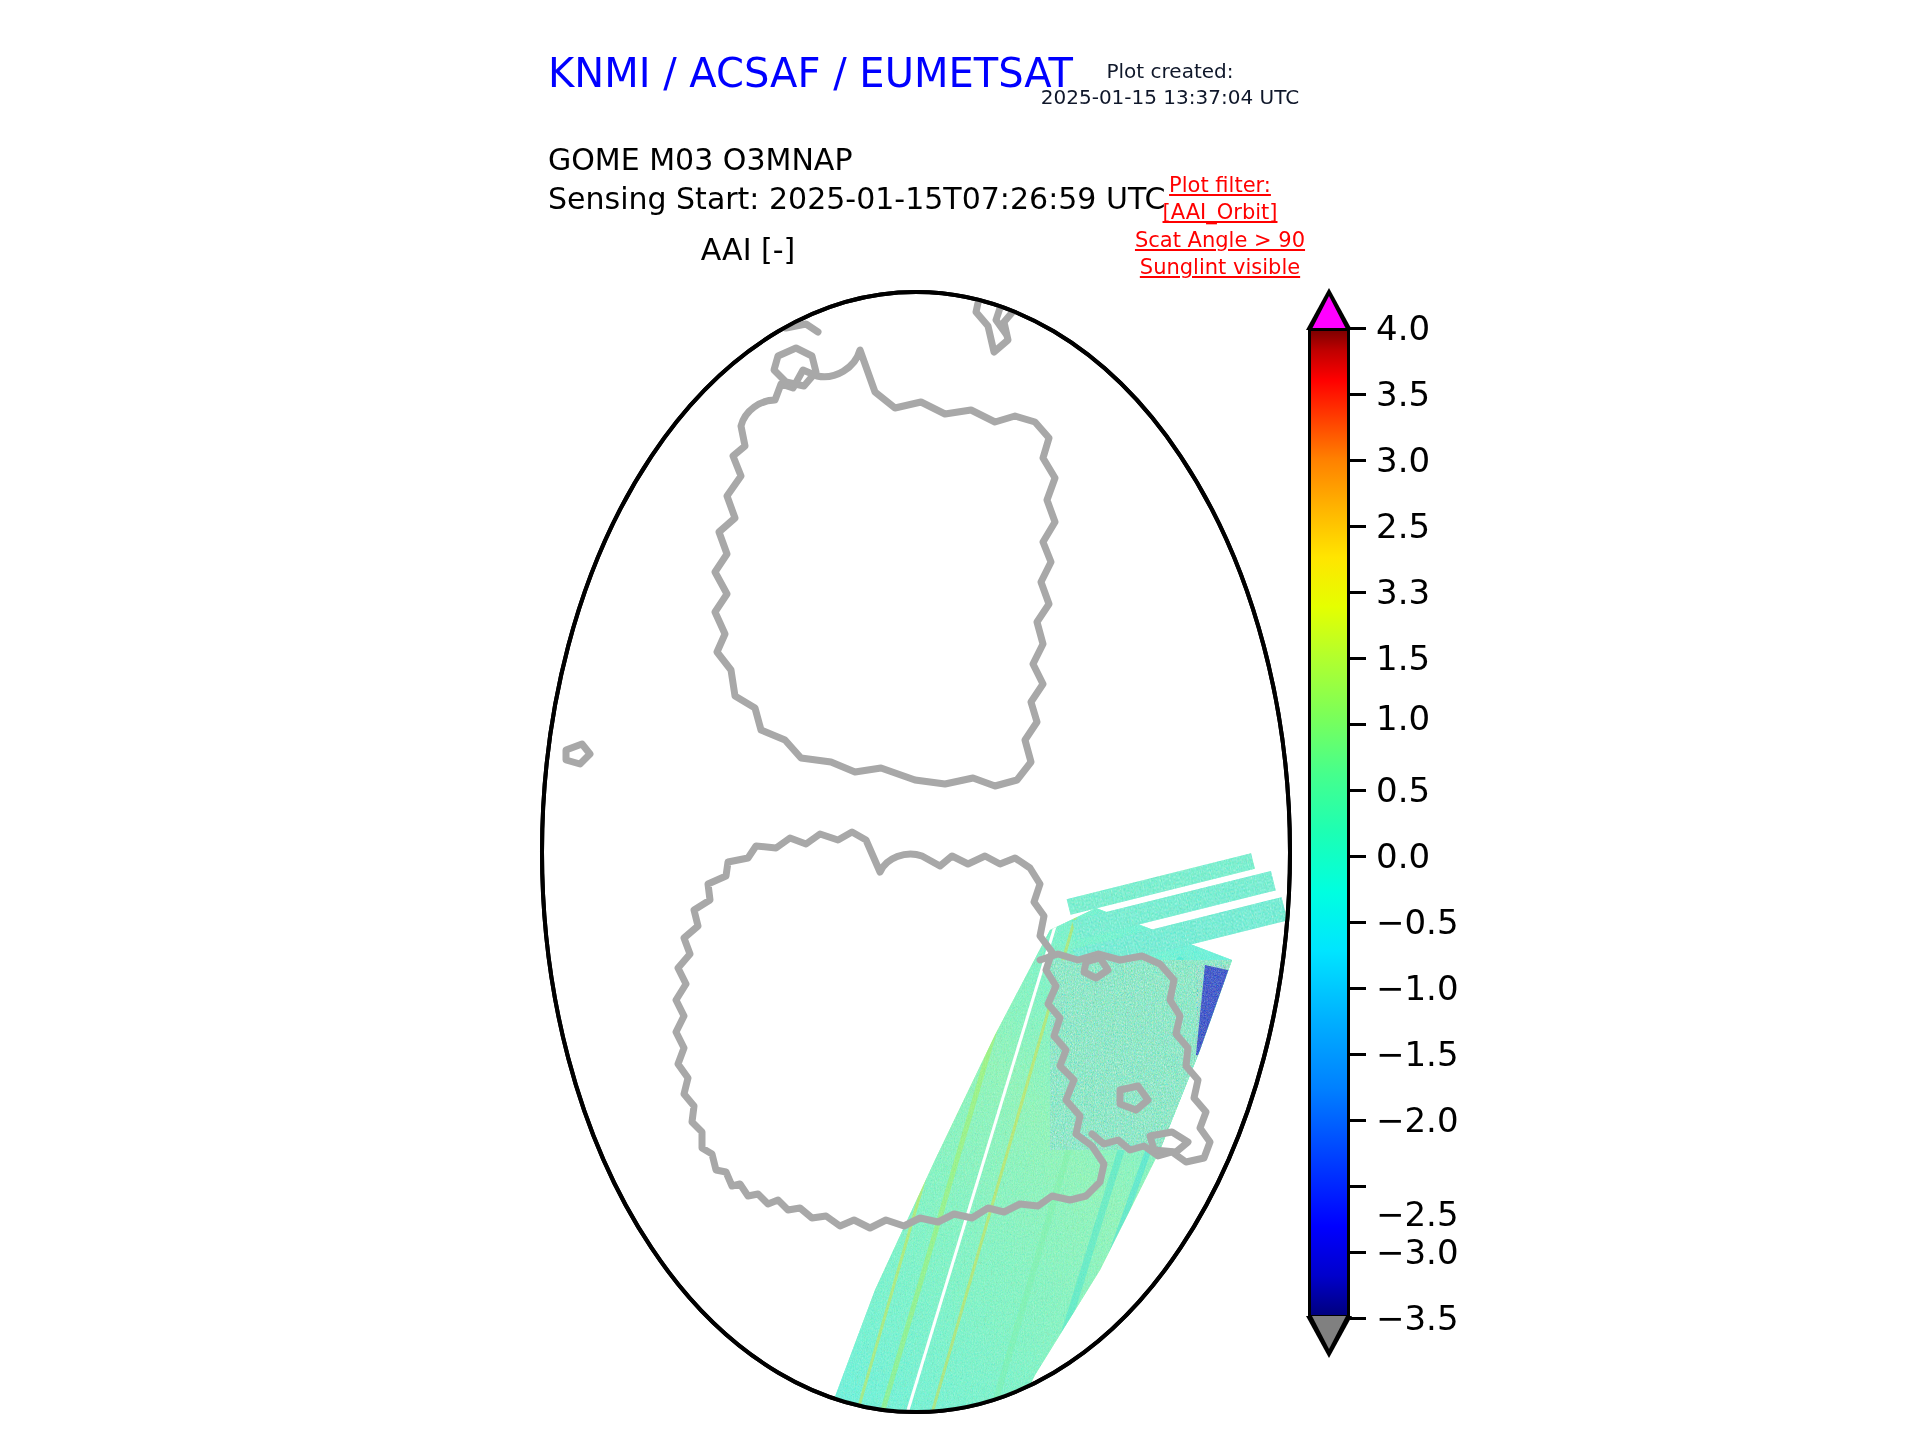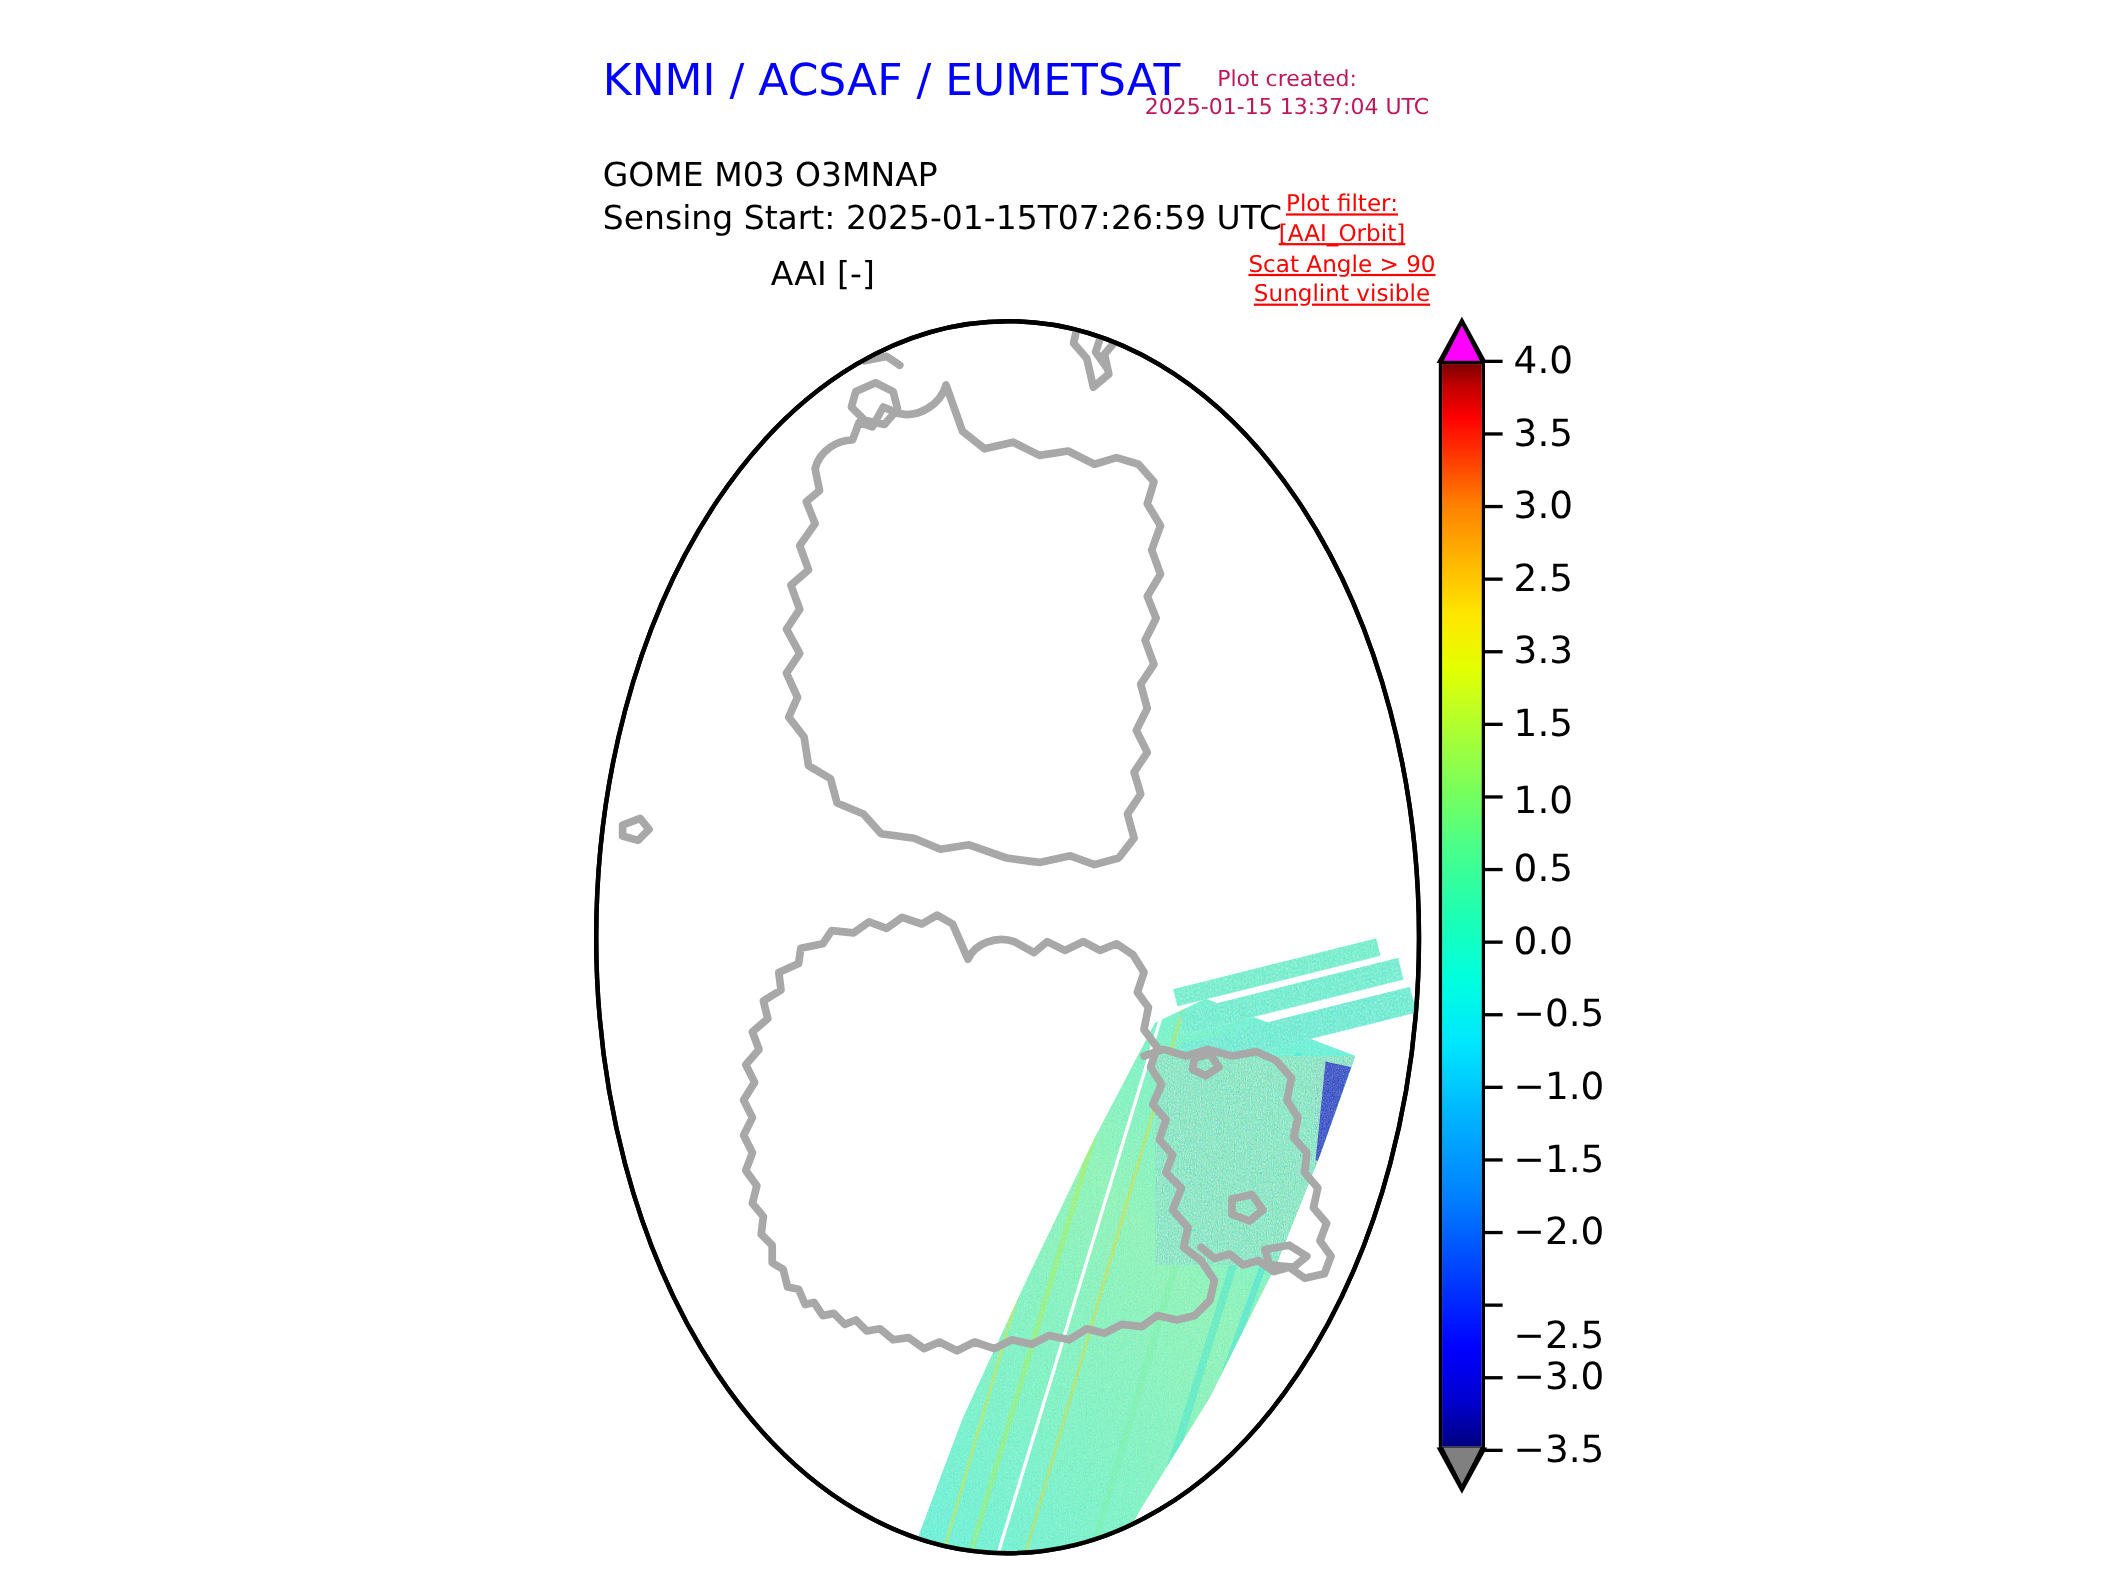--- a/index.html
+++ b/index.html
@@ -29,21 +29,21 @@
     white-space: nowrap;
     letter-spacing: 0px;
   }
   .hdr-created-wrap {
     position: absolute;
     left: 1030px;
     top: 58px;
     width: 280px;
     text-align: center;
     font-size: 20px;
-    color: #be185d;
+    color: #0f172a;
     line-height: 1.3;
     white-space: nowrap;
   }
   .hdr-created-l2 {
     display: block;
   }
 
   .title-block {
     position: absolute;
     left: 548px;
@@ -395,21 +395,21 @@
         <div class="cb-label" style="top: 114px;">3.5</div>
         <div class="cb-tick" style="top: 179px;"></div>
         <div class="cb-label" style="top: 180px;">3.0</div>
         <div class="cb-tick" style="top: 245px;"></div>
         <div class="cb-label" style="top: 246px;">2.5</div>
         <div class="cb-tick" style="top: 311px;"></div>
         <div class="cb-label" style="top: 312px;">3.3</div>
         <div class="cb-tick" style="top: 377px;"></div>
         <div class="cb-label" style="top: 378px;">1.5</div>
         <div class="cb-tick" style="top: 443px;"></div>
-        <div class="cb-label" style="top: 448px;">1.0</div>
+        <div class="cb-label" style="top: 438px;">1.0</div>
         <div class="cb-tick" style="top: 509px;"></div>
         <div class="cb-label" style="top: 510px;">0.5</div>
         <div class="cb-tick" style="top: 575px;"></div>
         <div class="cb-label" style="top: 576px;">0.0</div>
         <div class="cb-tick" style="top: 641px;"></div>
         <div class="cb-label" style="top: 642px;">−0.5</div>
         <div class="cb-tick" style="top: 707px;"></div>
         <div class="cb-label" style="top: 708px;">−1.0</div>
         <div class="cb-tick" style="top: 773px;"></div>
         <div class="cb-label" style="top: 774px;">−1.5</div>

